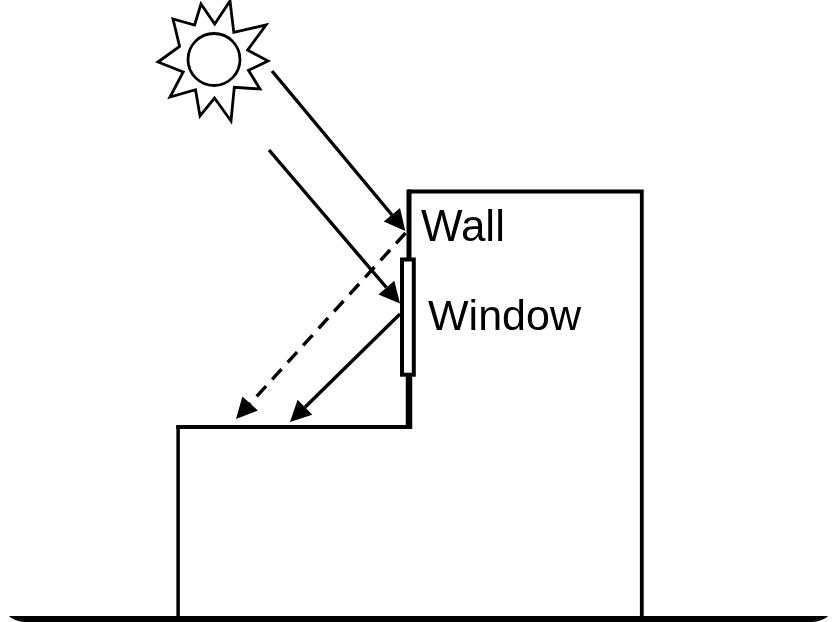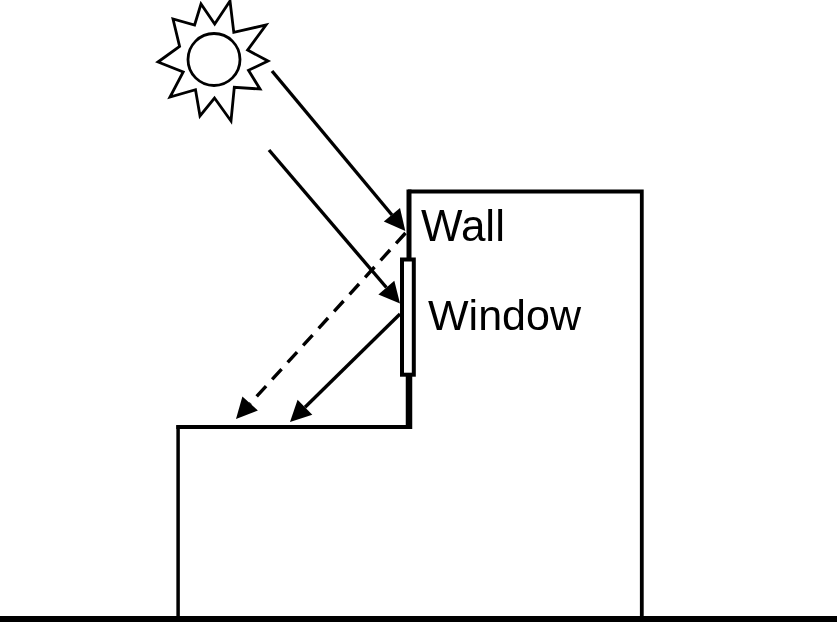--- a/index.html
+++ b/index.html
@@ -1,16 +1,16 @@
 <!DOCTYPE html>
 <html><head>
 <meta charset="utf-8">
 <style>
 html,body{margin:0;padding:0;background:#ffffff;}
-#canvas{position:relative;width:837px;height:622px;overflow:hidden;}
+#canvas{position:relative;width:837px;height:622px;overflow:hidden;border-radius:25px;}
 svg{display:block;}
 text{font-family:"Liberation Sans",sans-serif;fill:#000;}
 </style>
 </head>
 <body>
 <div id="canvas">
 <svg width="837" height="622" viewBox="0 0 837 622">
 
   <polygon points="268.0,61.0 248.5,70.3 260.0,89.0 234.3,87.3 231.0,121.0 214.5,98.0 200.0,116.0 195.5,89.7 170.0,97.0 183.2,71.9 158.0,62.0 179.6,46.5 173.0,19.0 194.6,25.0 201.0,4.0 214.7,24.0 230.0,1.0 233.8,32.4 266.0,25.0 247.6,50.1" fill="none" stroke="#000" stroke-width="2.8" stroke-linejoin="miter"></polygon>
   <circle cx="214" cy="59.5" r="26" fill="#ffffff" stroke="#000" stroke-width="2.8"></circle>

